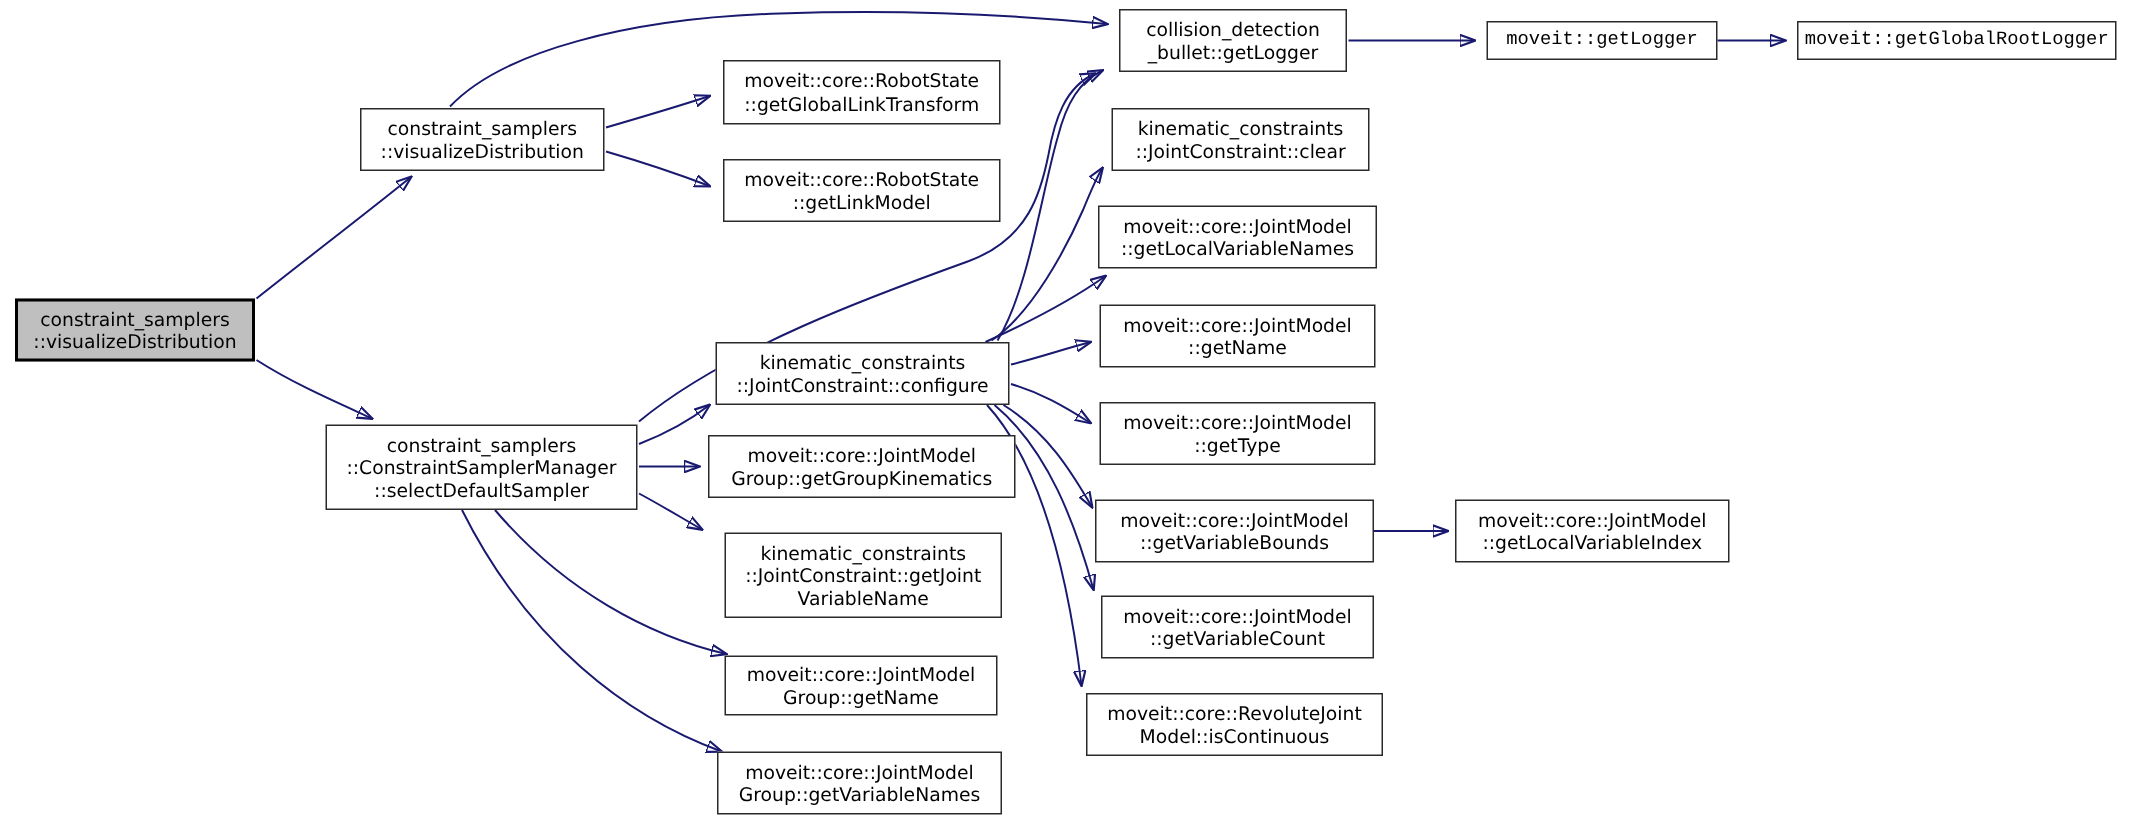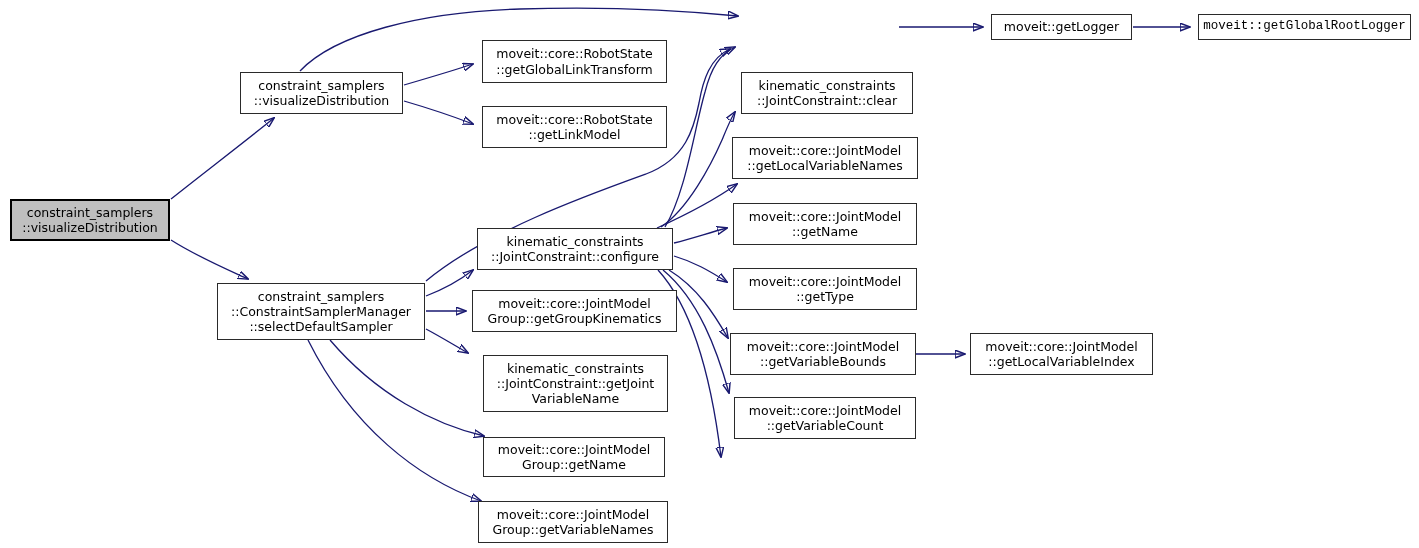--- a/index.html
+++ b/index.html
@@ -64,22 +64,24 @@
 
   <div class="node" style="left:240px;top:72px;width:163px;height:42px;">constraint_samplers
 ::visualizeDistribution</div>
 
   <div class="node" style="left:482px;top:40px;width:185px;height:43px;">moveit::core::RobotState
 ::getGlobalLinkTransform</div>
 
   <div class="node" style="left:482px;top:106px;width:185px;height:42px;">moveit::core::RobotState
 ::getLinkModel</div>
 
+  <div class="node" style="left:746px;top:6px;width:152px;height:42px;">collision_detection
+_bullet::getLogger</div>
 
-  <div class="node" style="left:991px;top:14px;width:141px;height:26px;">moveit::getLogger</div>
+  <div class="node" style="left:991px;top:14px;width:154px;height:26px;font-family:Liberation Mono, monospace;">moveit::getLogger</div>
 
   <div class="node" style="left:1198px;top:14px;width:213px;height:26px;font-family:Liberation Mono, monospace;">moveit::getGlobalRootLogger</div>
 
   <div class="node" style="left:741px;top:72px;width:172px;height:42px;">kinematic_constraints
 ::JointConstraint::clear</div>
 
   <div class="node" style="left:732px;top:137px;width:186px;height:42px;">moveit::core::JointModel
 ::getLocalVariableNames</div>
 
   <div class="node" style="left:477px;top:228px;width:196px;height:42px;">kinematic_constraints
@@ -93,20 +95,22 @@
 
   <div class="node" style="left:730px;top:333px;width:186px;height:42px;">moveit::core::JointModel
 ::getVariableBounds</div>
 
   <div class="node" style="left:970px;top:333px;width:183px;height:42px;">moveit::core::JointModel
 ::getLocalVariableIndex</div>
 
   <div class="node" style="left:734px;top:397px;width:182px;height:42px;">moveit::core::JointModel
 ::getVariableCount</div>
 
+  <div class="node" style="left:724px;top:462px;width:198px;height:42px;">moveit::core::RevoluteJoint
+Model::isContinuous</div>
 
   <div class="node" style="left:217px;top:283px;width:208px;height:57px;">constraint_samplers
 ::ConstraintSamplerManager
 ::selectDefaultSampler</div>
 
   <div class="node" style="left:472px;top:290px;width:205px;height:42px;">moveit::core::JointModel
 Group::getGroupKinematics</div>
 
   <div class="node" style="left:483px;top:355px;width:185px;height:57px;">kinematic_constraints
 ::JointConstraint::getJoint

